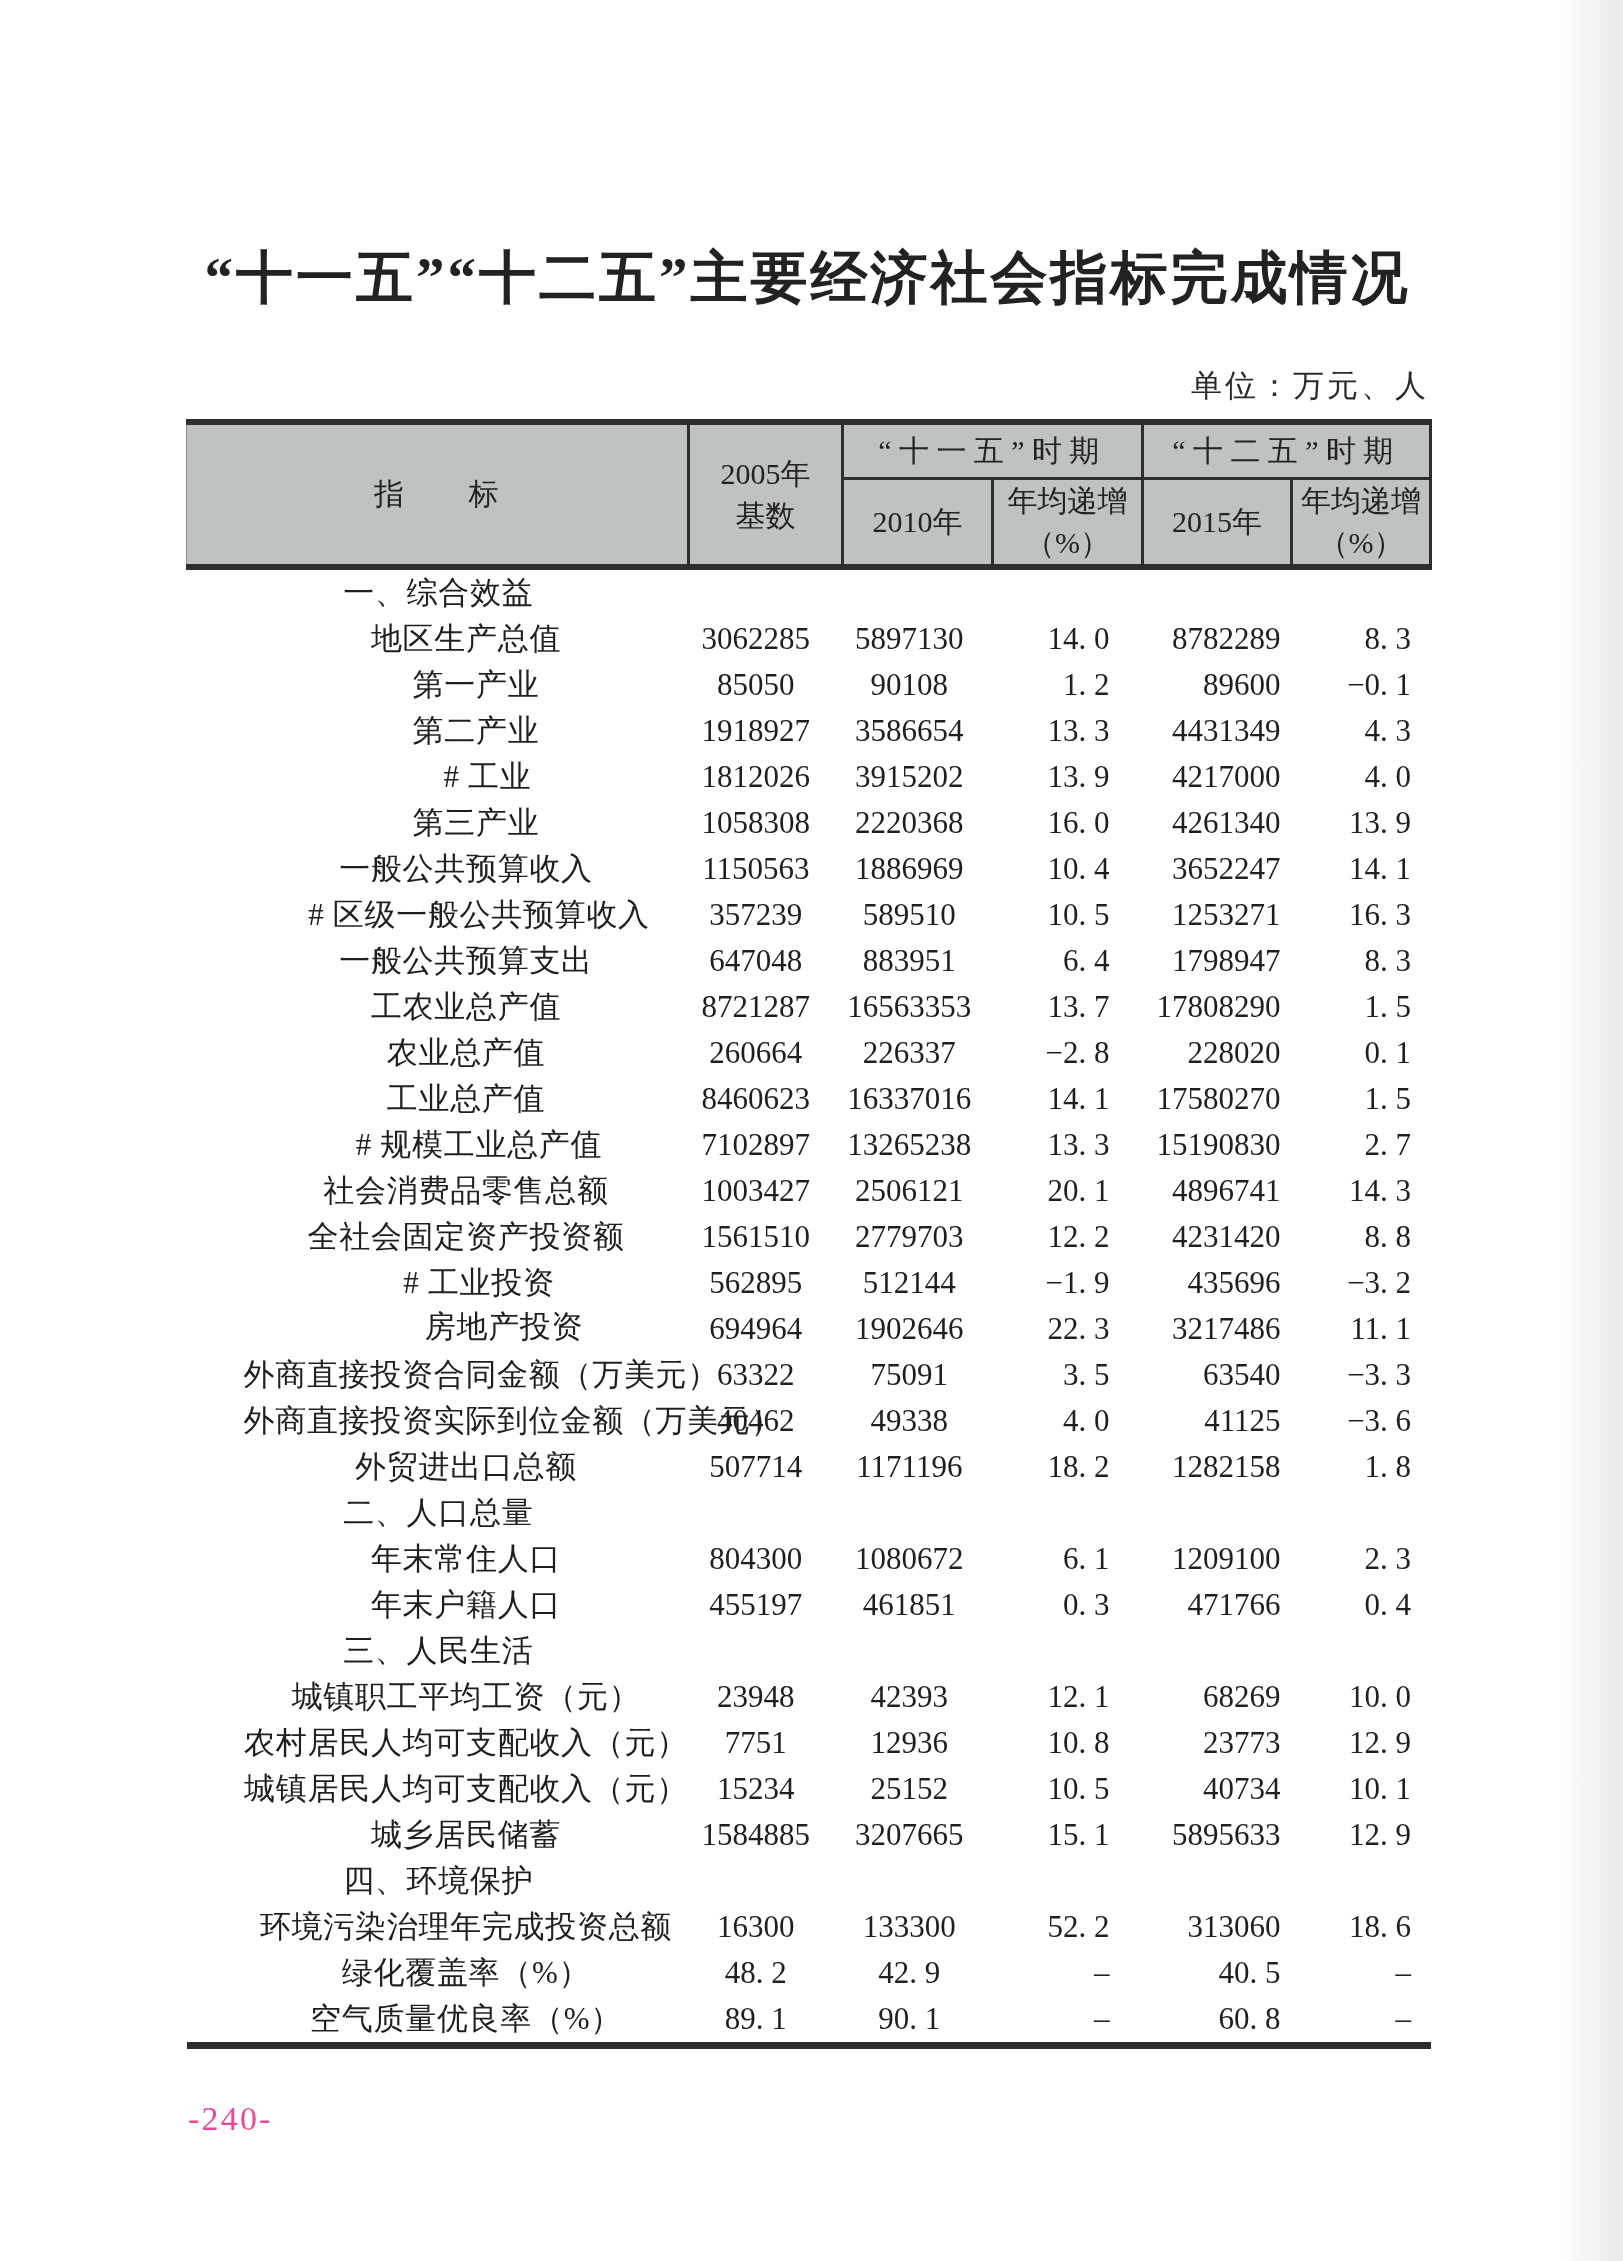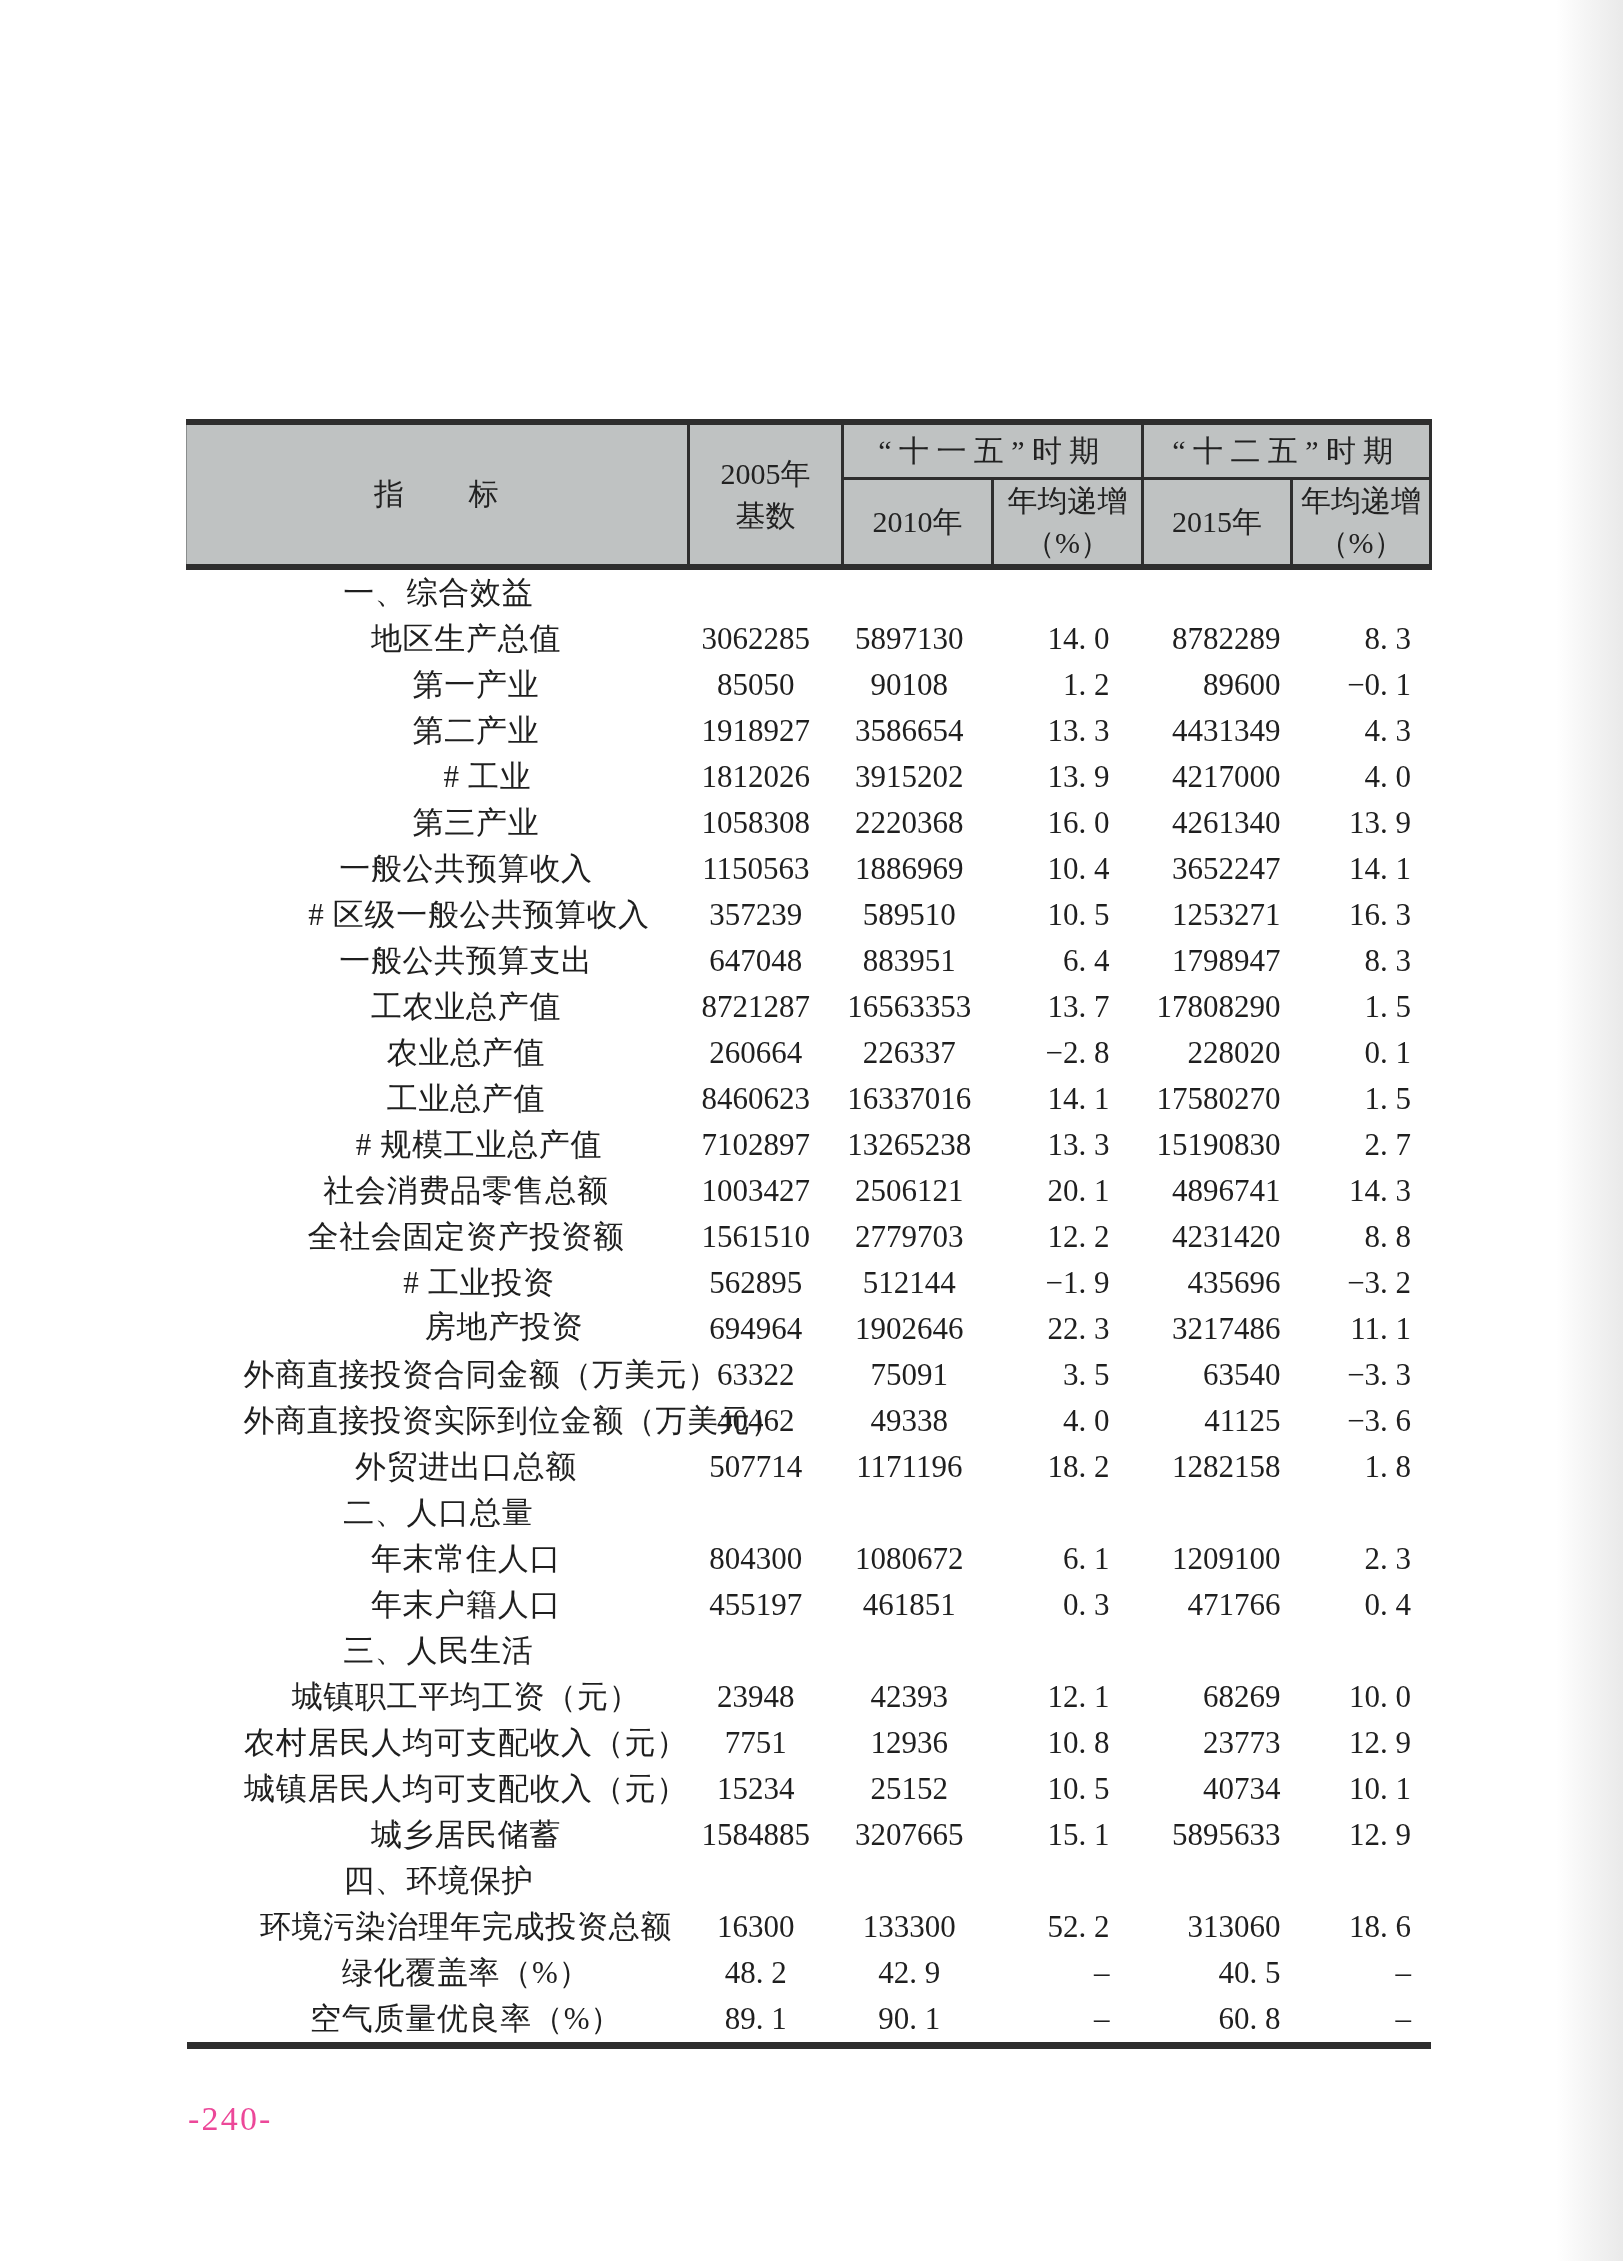--- a/index.html
+++ b/index.html
@@ -74,21 +74,23 @@
   .pageno{
     position:absolute; left:188px; top:2100px;
     font-size:34px; letter-spacing:2.2px; color:#ec4899;
   }
 </style>
 </head>
 <body>
 
 <div class="page">
 
-
+  <h1 class="title">“十一五”“十二五”主要经济社会指标完成情况</h1>
+
+  <div class="unit">单位：万元、人</div>
 
   <table class="main">
     <colgroup>
       <col style="width:502px">
       <col style="width:154px">
       <col style="width:150px">
       <col style="width:150px">
       <col style="width:149px">
       <col style="width:139px">
     </colgroup>

